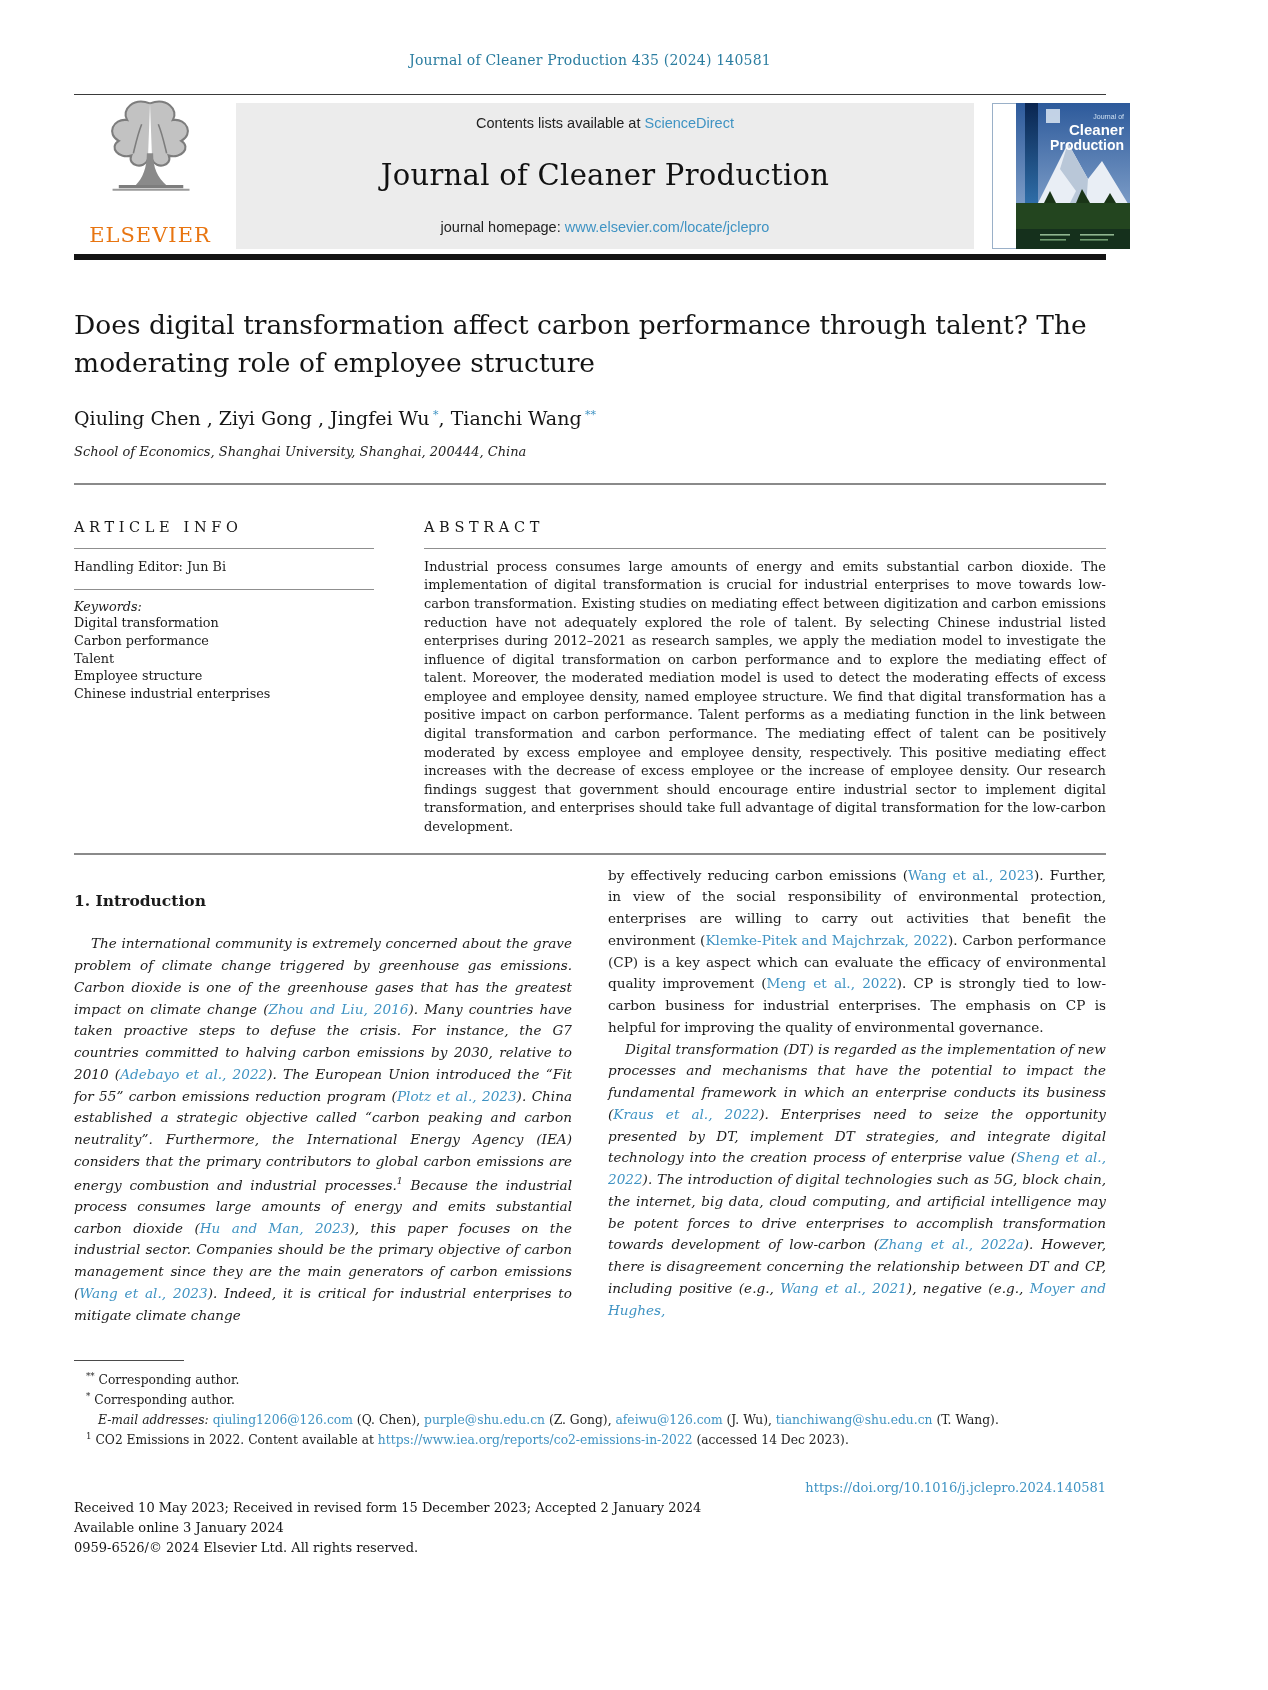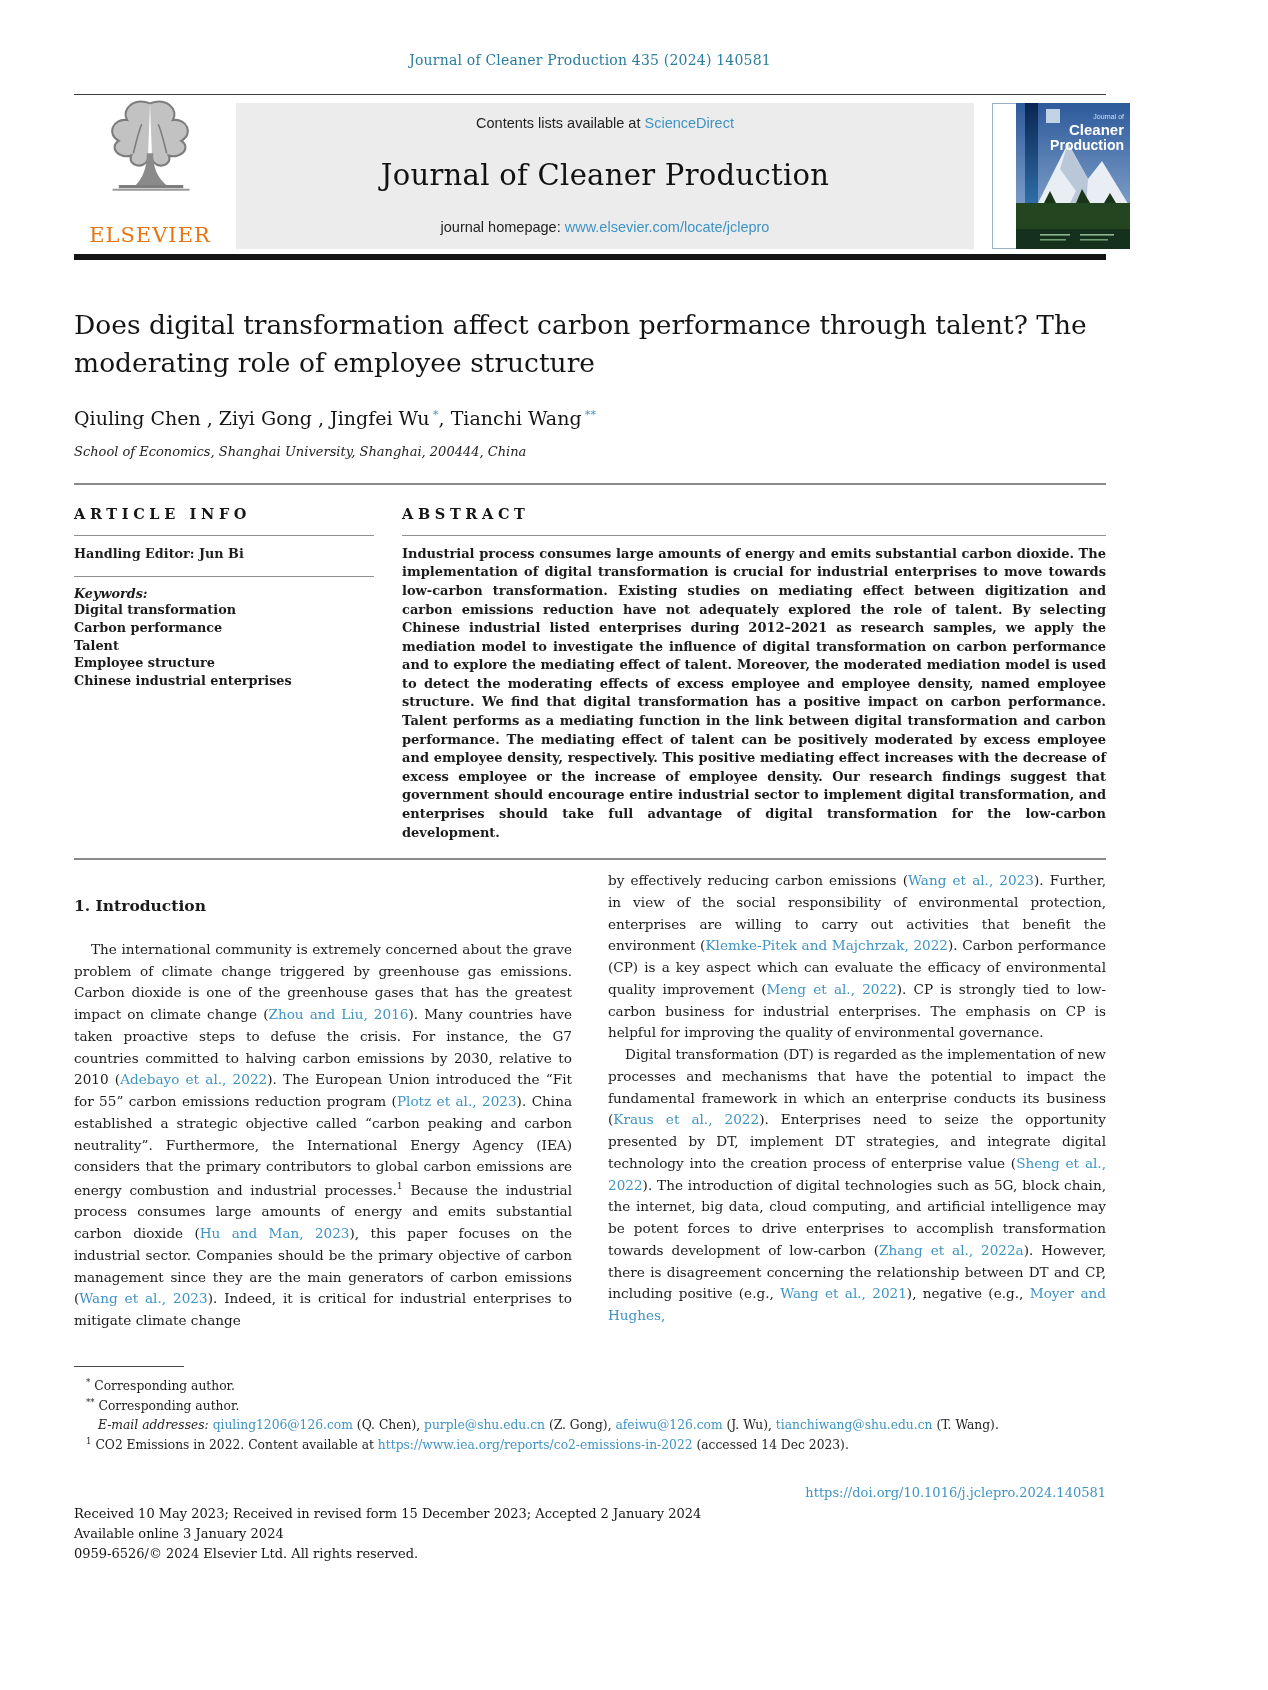--- a/index.html
+++ b/index.html
@@ -30,34 +30,34 @@
   .black-bar { height:6px; background:#141414; margin-top:5px; }
 
   
   .title { font-size:26.5px; line-height:1.45; margin-top:46px; font-weight:400; color:#151515; }
   .authors { font-size:19px; margin-top:24px; color:#151515; }
   .authors sup { font-size:11px; }
   .affil { font-style:italic; font-size:13px; margin-top:15px; color:#222; }
   .mid-rule { border-top:2px solid #8a8a8a; margin-top:24px; }
 
   
-  .info-grid { display:grid; grid-template-columns:300px 1fr; column-gap:28px; margin-top:20px;font-weight:bold; }
+  .info-grid { display:grid; grid-template-columns:300px 1fr; column-gap:50px; margin-top:34px; }
   .sec-head { font-size:14.5px; letter-spacing:.32em; color:#161616; }
   .thin-rule { border-top:1.8px solid #8f8f8f; margin:13px 0 9px 0; }
   .info-small { font-size:12.8px; line-height:1.45; color:#1d1d1d; }
   .kw-label { font-style:italic; font-size:12.8px; margin-top:2px; }
   .kw-list div { font-size:12.8px; line-height:1.38; }
   .abstract-text { font-size:13px; line-height:1.43; text-align:justify; color:#1b1b1b; }
 
   .section-rule { border-top:2px solid #8a8a8a; margin-top:16px; }
 
   
   .body-grid { display:grid; grid-template-columns:1fr 1fr; column-gap:36px; margin-top:10px; font-size:13.6px; line-height:1.6; text-align:justify; color:#1b1b1b; }
   .intro-head { font-size:15.5px; font-weight:bold; margin:24px 0 20px 0; text-align:left; }
-  .para-indent { text-indent:17px; }
+  .para-indent { text-indent:17px;font-style:italic; }
   .body-grid sup { font-size:69%; }
 
   
   .fn-block { margin-top:34px; font-size:12.3px; line-height:1.55; color:#1d1d1d; }
   .fn-rule { width:110px; border-top:1.5px solid #4a4a4a; margin-bottom:9px; }
   .fn-line { padding-left:12px; }
   .fn-line.indent2 { padding-left:24px; }
   .ital { font-style:italic; }
   .fn-block sup { font-size:70%; }
 
@@ -169,22 +169,22 @@
         <p class="para-indent"><span>The international community is extremely concerned about the grave problem of climate change triggered by greenhouse gas emissions. Carbon dioxide is one of the greenhouse gases that has the greatest impact on climate change (</span><span class="lnk">Zhou and Liu, 2016</span><span>). Many countries have taken proactive steps to defuse the crisis. For instance, the G7 countries committed to halving carbon emissions by 2030, relative to 2010 (</span><span class="lnk">Adebayo et al., 2022</span><span>). The European Union introduced the “Fit for 55” carbon emissions reduction program (</span><span class="lnk">Plotz et al., 2023</span><span>). China established a strategic objective called “carbon peaking and carbon neutrality”. Furthermore, the International Energy Agency (IEA) considers that the primary contributors to global carbon emissions are energy combustion and industrial processes.</span><sup>1</sup><span> Because the industrial process consumes large amounts of energy and emits substantial carbon dioxide (</span><span class="lnk">Hu and Man, 2023</span><span>), this paper focuses on the industrial sector. Companies should be the primary objective of carbon management since they are the main generators of carbon emissions (</span><span class="lnk">Wang et al., 2023</span><span>). Indeed, it is critical for industrial enterprises to mitigate climate change</span></p>
       </div>
       <div>
         <p><span>by effectively reducing carbon emissions (</span><span class="lnk">Wang et al., 2023</span><span>). Further, in view of the social responsibility of environmental protection, enterprises are willing to carry out activities that benefit the environment (</span><span class="lnk">Klemke-Pitek and Majchrzak, 2022</span><span>). Carbon performance (CP) is a key aspect which can evaluate the efficacy of environmental quality improvement (</span><span class="lnk">Meng et al., 2022</span><span>). CP is strongly tied to low-carbon business for industrial enterprises. The emphasis on CP is helpful for improving the quality of environmental governance.</span></p>
         <p class="para-indent"><span>Digital transformation (DT) is regarded as the implementation of new processes and mechanisms that have the potential to impact the fundamental framework in which an enterprise conducts its business (</span><span class="lnk">Kraus et al., 2022</span><span>). Enterprises need to seize the opportunity presented by DT, implement DT strategies, and integrate digital technology into the creation process of enterprise value (</span><span class="lnk">Sheng et al., 2022</span><span>). The introduction of digital technologies such as 5G, block chain, the internet, big data, cloud computing, and artificial intelligence may be potent forces to drive enterprises to accomplish transformation towards development of low-carbon (</span><span class="lnk">Zhang et al., 2022a</span><span>). However, there is disagreement concerning the relationship between DT and CP, including positive (e.g., </span><span class="lnk">Wang et al., 2021</span><span>), negative (e.g., </span><span class="lnk">Moyer and Hughes,</span></p>
       </div>
     </div>
 
     <div class="fn-block">
       <div class="fn-rule"></div>
+      <div class="fn-line"><sup>**</sup><span> Corresponding author.</span></div>
       <div class="fn-line"><sup>*</sup><span> Corresponding author.</span></div>
-      <div class="fn-line"><sup>**</sup><span> Corresponding author.</span></div>
       <div class="fn-line indent2"><span class="ital">E-mail addresses: </span><span class="lnk">qiuling1206@126.com</span><span> (Q. Chen), </span><span class="lnk">purple@shu.edu.cn</span><span> (Z. Gong), </span><span class="lnk">afeiwu@126.com</span><span> (J. Wu), </span><span class="lnk">tianchiwang@shu.edu.cn</span><span> (T. Wang).</span></div>
       <div class="fn-line"><sup>1</sup><span> CO2 Emissions in 2022. Content available at </span><span class="lnk">https://www.iea.org/reports/co2-emissions-in-2022</span><span> (accessed 14 Dec 2023).</span></div>
     </div>
 
     <div class="bottom-block">
       <div class="doi lnk">https://doi.org/10.1016/j.jclepro.2024.140581</div>
       <div>Received 10 May 2023; Received in revised form 15 December 2023; Accepted 2 January 2024</div>
       <div>Available online 3 January 2024</div>
       <div>0959-6526/© 2024 Elsevier Ltd. All rights reserved.</div>
     </div>

